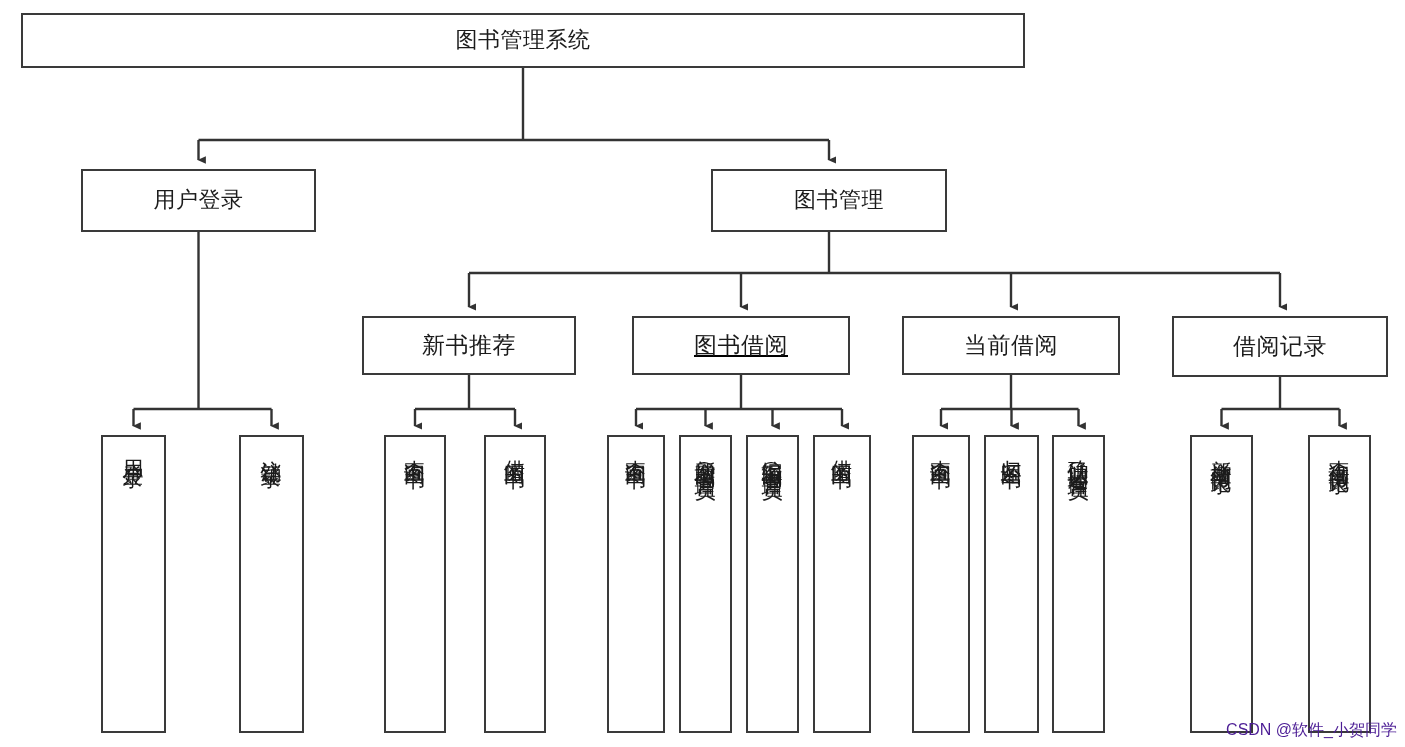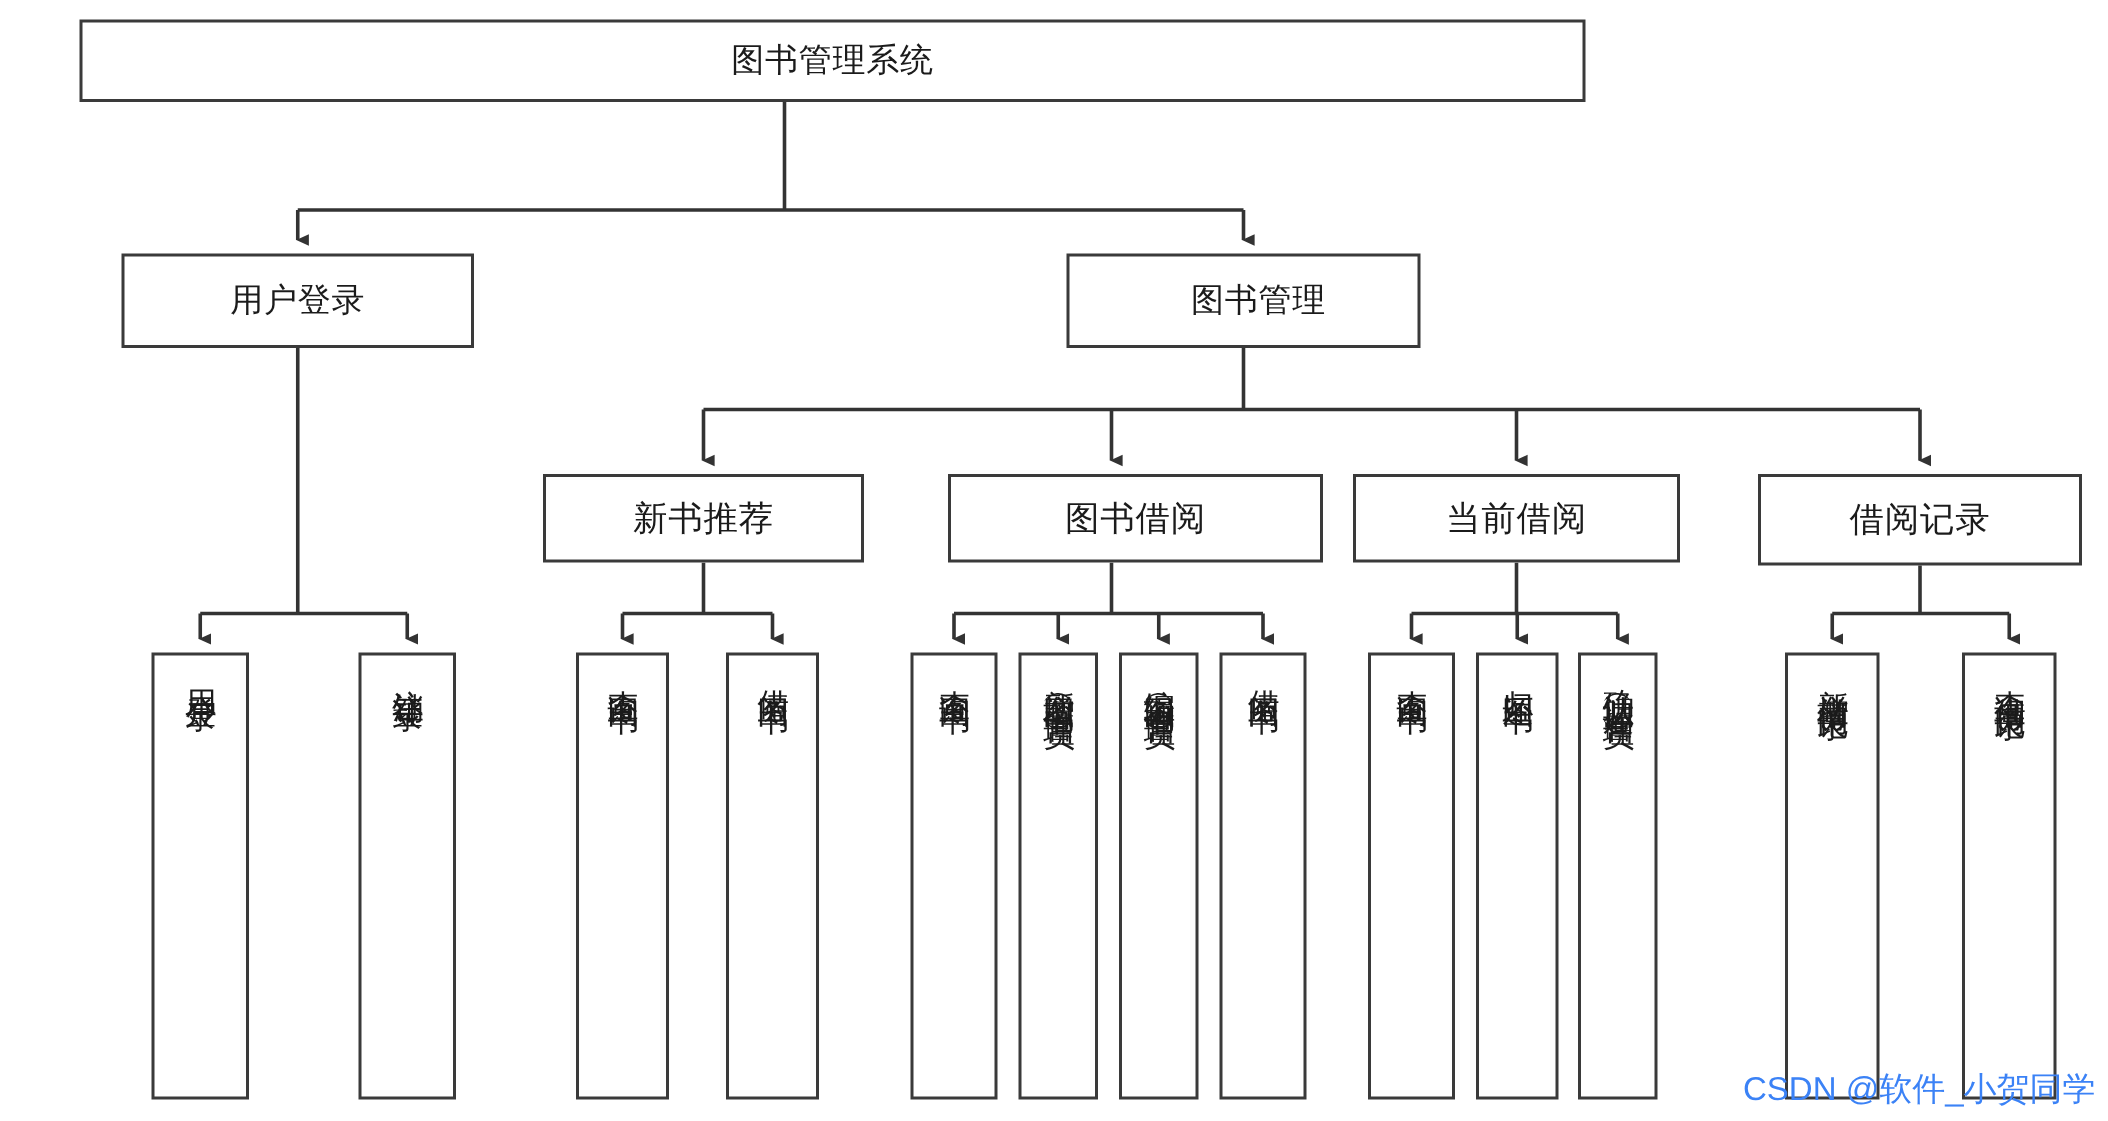--- a/index.html
+++ b/index.html
@@ -55,22 +55,22 @@
     writing-mode: vertical-rl;
     text-orientation: upright;
     font-size: 21px;
     letter-spacing: 3px;
     line-height: 1;
   }
   .watermark {
     position: absolute;
     right: 8px;
     bottom: 6px;
-    font-size: 22px;
-    color: #3b82f6;
+    font-size: 16px;
+    color: #4c1d95;
     z-index: 6;
     white-space: nowrap;
     font-family: "Liberation Sans", "DejaVu Sans", sans-serif;
   }
 </style>
 </head>
 <body>
 
 <div id="diagram-root">
 
@@ -111,33 +111,33 @@
         <path d="M 1011.5 409 L 1011.5 426" marker-end="url(#arrowhead)"></path>
         <path d="M 1078.5 409 L 1078.5 426" marker-end="url(#arrowhead)"></path>
         <path d="M 1280 375 L 1280 409"></path>
         <path d="M 1221.5 409 L 1339.5 409"></path>
         <path d="M 1221.5 409 L 1221.5 426" marker-end="url(#arrowhead)"></path>
         <path d="M 1339.5 409 L 1339.5 426" marker-end="url(#arrowhead)"></path>
       </g>
   </svg>
 
   <div id="node-layer">
-      <div class="node-box level0" style="left: 21px; top: 13px; width: 1004px; height: 55px; margin-left: 32px;">
+      <div class="node-box level0" style="left: 21px; top: 13px; width: 1004px; height: 55px;">
         <div class="node-label">图书管理系统</div>
       </div>
       <div class="node-box level1" style="left: 81px; top: 169px; width: 235px; height: 63px;">
         <div class="node-label">用户登录</div>
       </div>
       <div class="node-box level1" style="left: 711px; top: 169px; width: 236px; height: 63px; padding-left: 20px;">
         <div class="node-label">图书管理</div>
       </div>
       <div class="node-box level2" style="left: 362px; top: 316px; width: 214px; height: 59px;">
         <div class="node-label">新书推荐</div>
       </div>
-      <div class="node-box level2" style="left: 632px; top: 316px; width: 250px; height: 59px;">
+      <div class="node-box level2" style="left: 632px; top: 316px; width: 218px; height: 59px; text-decoration: underline;">
         <div class="node-label">图书借阅</div>
       </div>
       <div class="node-box level2" style="left: 902px; top: 316px; width: 218px; height: 59px;">
         <div class="node-label">当前借阅</div>
       </div>
       <div class="node-box level2" style="left: 1172px; top: 316px; width: 216px; height: 61px;">
         <div class="node-label">借阅记录</div>
       </div>
       <div class="node-box leaf" style="left: 101px; top: 435px; width: 65px; height: 298px;">
         <div class="node-label">用户登录</div>

